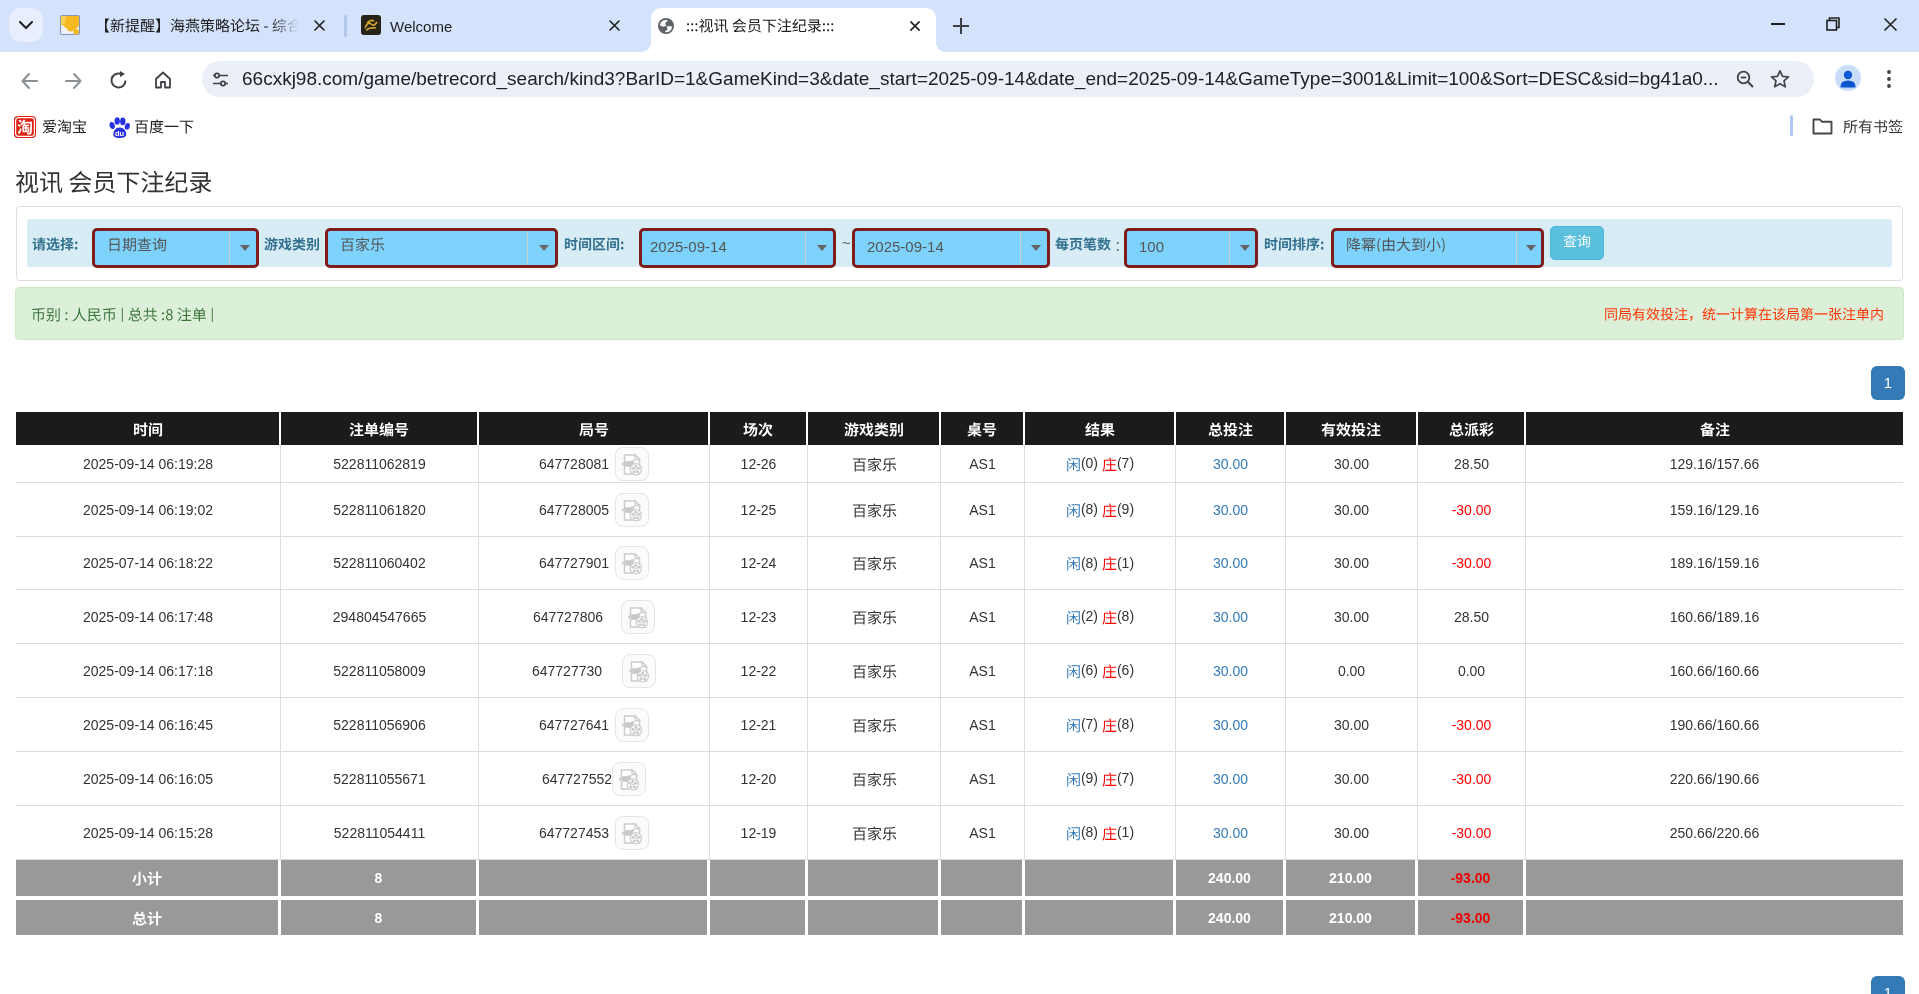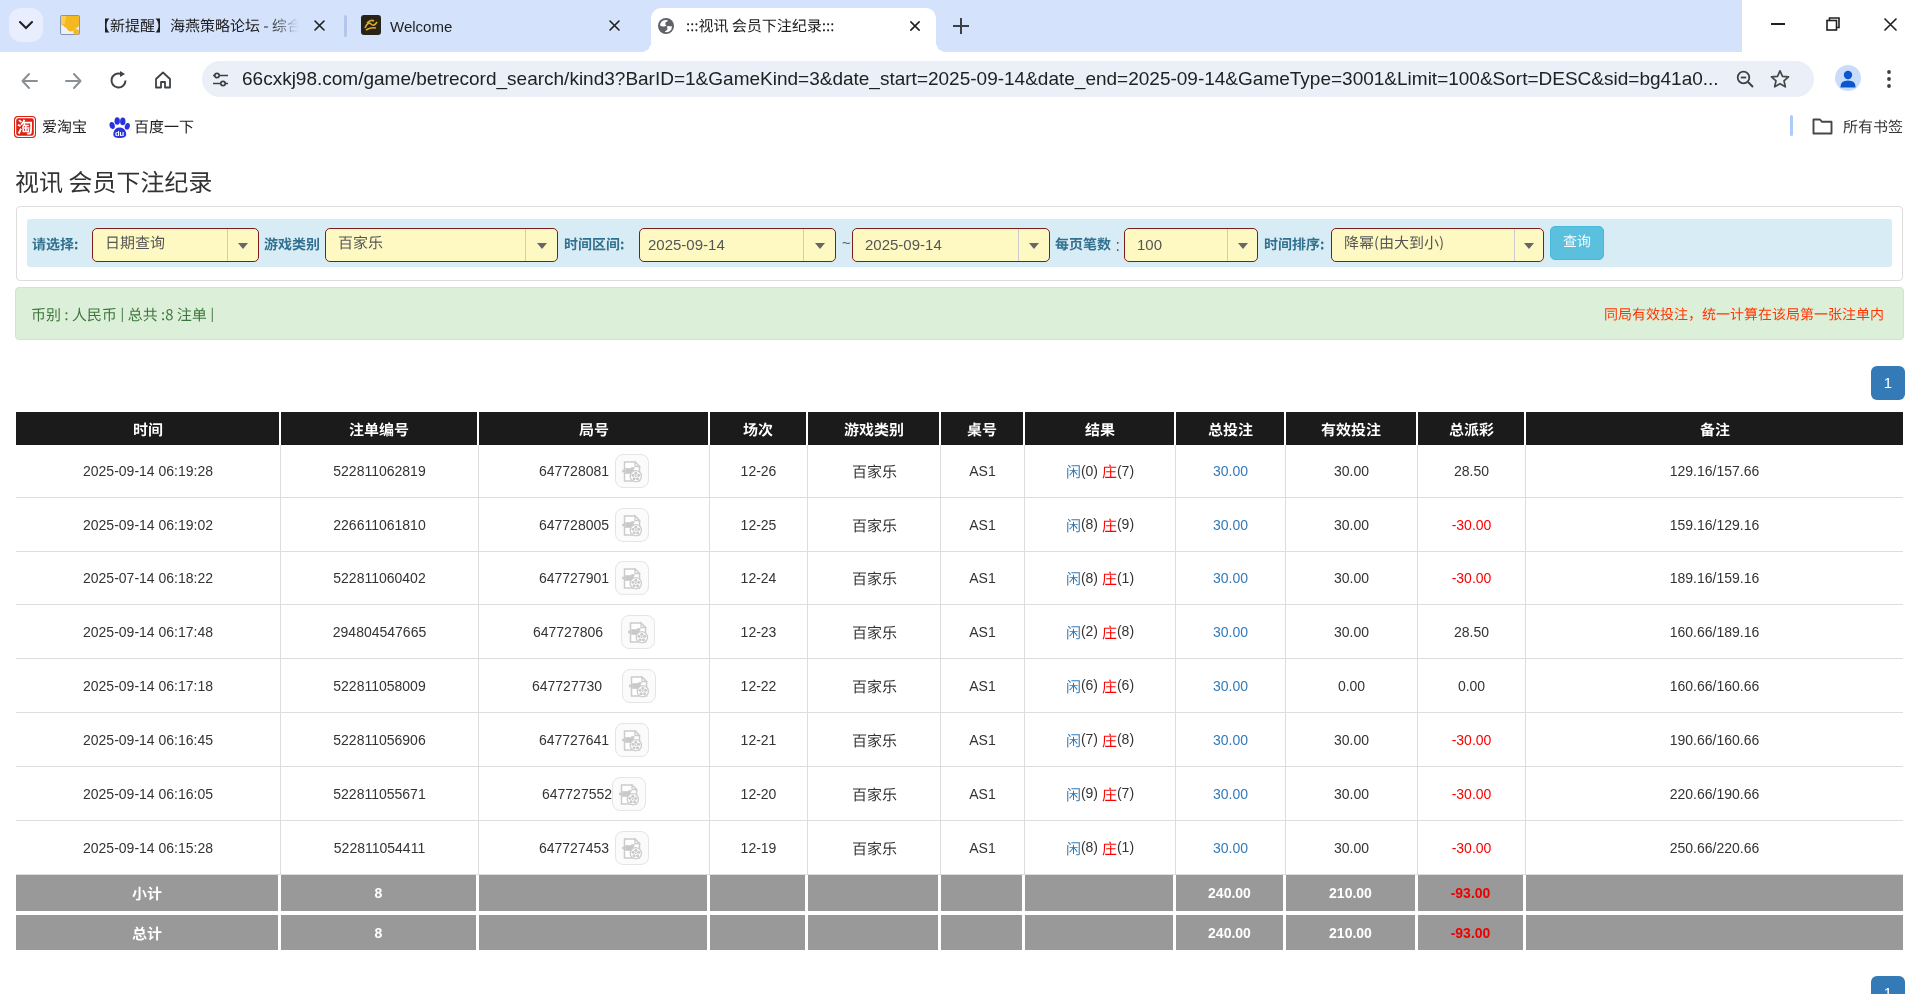--- a/index.html
+++ b/index.html
@@ -1,30 +1,30 @@
 <!DOCTYPE html>
 <html><head><meta charset="utf-8"><style>
 *{margin:0;padding:0;box-sizing:border-box}
 html,body{width:1919px;height:994px;overflow:hidden;background:#fff;
  font-family:"Liberation Sans",sans-serif;-webkit-font-smoothing:antialiased}
 .abs{position:absolute}
 svg{fill:currentColor;display:inline-block}
-.tabstrip{position:absolute;left:0;top:0;width:1742px;height:52px;background:#d4e2fc}
+.tabstrip{position:absolute;left:0;top:0;width:1919px;height:52px;background:#d4e2fc}
 .toolbar{position:absolute;left:0;top:52px;width:1919px;height:53px;background:#fff;border-radius:14px 14px 0 0}
 .bookbar{position:absolute;left:0;top:105px;width:1919px;height:42px;background:#fff}
 .tabbtn{position:absolute;border-radius:12px;background:#e8eefd}
 .activetab{position:absolute;left:651px;top:8px;width:285px;height:44px;background:#fff;border-radius:10px 10px 0 0}
 .omni{position:absolute;left:202px;top:61px;width:1612px;height:36px;border-radius:18px;background:#ebeff8}
 .urltxt{position:absolute;left:242px;top:61px;height:36px;line-height:36px;font-size:19px;color:#202124;letter-spacing:0px;white-space:nowrap}
 .pagebtn{position:absolute;width:34px;height:34px;background:#337ab7;border-radius:6px;color:#fff;
  font-size:15px;text-align:center;line-height:34px}
 .panel{position:absolute;left:16px;top:206px;width:1887px;height:75px;border:1px solid #ddd;border-radius:4px;background:#fff}
 .bluebar{position:absolute;left:27px;top:219px;width:1865px;height:48px;background:#d7ecf5;border-radius:3px}
 .grnbar{position:absolute;left:15px;top:287px;width:1889px;height:53px;background:#dcefd8;border:1px solid #d0e6c8;border-radius:4px}
-.sel{position:absolute;height:34px;background:#fef9c3;border:1px solid #7f1d1d;border-radius:5px}
+.sel{position:absolute;height:40px;background:#7dd3fc;border:3px solid #7f1d1d;border-radius:5px}
 .sel .divi{position:absolute;top:0;bottom:0;width:1px;background:#ccc}
 .sel .car{position:absolute;top:14px;width:0;height:0;border-left:5px solid transparent;border-right:5px solid transparent;border-top:6px solid #666}
 .seltxt{position:absolute;top:0;height:32px;line-height:32px;font-size:15px;color:#555;white-space:nowrap}
 .lbl{position:absolute;top:237px;color:#31708f;font-weight:bold}
 .qbtn{position:absolute;left:1550px;top:226px;width:54px;height:34px;background:#5bc0de;border:1px solid #46b8da;border-radius:5px;text-align:center;line-height:31px}
 table.m{position:absolute;left:16px;top:412px;width:1887px;border-collapse:separate;border-spacing:0;table-layout:fixed;font-size:14px;color:#333}
 table.m th{background:#1b1b1b;height:33px;border-right:2px solid #fff;font-weight:bold;padding:0;text-align:center;vertical-align:middle}
 table.m th:last-child{border-right:none}
 table.m td{text-align:center;vertical-align:middle;padding:0;border-right:1px solid #ddd;border-bottom:1px solid #ddd;background:#fff}
 table.m td svg,table.m th svg{vertical-align:middle}
@@ -370,21 +370,21 @@
         <th style="color:#fff"><svg style="fill:#fff" width="60.0" height="15" viewBox="0 0 4000 1000">
             <use href="#t50"></use>
           </svg></th>
         <th style="color:#fff"><svg style="fill:#fff" width="45.0" height="15" viewBox="0 0 3000 1000">
             <use href="#t52"></use>
           </svg></th>
         <th style="color:#fff"><svg style="fill:#fff" width="30.0" height="15" viewBox="0 0 2000 1000">
             <use href="#t54"></use>
           </svg></th>
       </tr>
-      <tr style="height:53px">
+      <tr style="height:38px">
         <td>2025-09-14 06:19:28</td>
         <td>522811062819</td>
         <td>
           <div class="rowflex" style="gap:6px">
             <span>647728081</span>
             <span class="ico34">
               <svg style="position:absolute;left:4px;top:5px" width="25" height="24" viewBox="0 0 25 24">
 <path d="M4.5 2 L15 2 L19.5 6.5 L19.5 21 L4.5 21 Z" fill="#fff" stroke="#ccc" stroke-width="1.5"></path>
 <path d="M15 2 L15 6.5 L19.5 6.5 Z" fill="#fff" stroke="#ccc" stroke-width="1.3"></path>
 <path d="M2.2 9.2 L5.6 10.9 L2.2 12.8 Z" fill="#c9c9c9"></path>
@@ -411,21 +411,21 @@
           </svg><span>(0)</span> <svg style="fill:#f00" width="15.0" height="15" viewBox="0 0 1000 1000">
             <use href="#t58"></use>
           </svg><span>(7)</span></td>
         <td class="blue">30.00</td>
         <td>30.00</td>
         <td>28.50</td>
         <td>129.16/157.66</td>
       </tr>
       <tr style="height:54px">
         <td>2025-09-14 06:19:02</td>
-        <td>226611061810</td>
+        <td>522811061820</td>
         <td>
           <div class="rowflex" style="gap:6px">
             <span>647728005</span>
             <span class="ico34">
               <svg style="position:absolute;left:4px;top:5px" width="25" height="24" viewBox="0 0 25 24">
 <path d="M4.5 2 L15 2 L19.5 6.5 L19.5 21 L4.5 21 Z" fill="#fff" stroke="#ccc" stroke-width="1.5"></path>
 <path d="M15 2 L15 6.5 L19.5 6.5 Z" fill="#fff" stroke="#ccc" stroke-width="1.3"></path>
 <path d="M2.2 9.2 L5.6 10.9 L2.2 12.8 Z" fill="#c9c9c9"></path>
 <rect x="5.2" y="8.2" width="8.6" height="5.6" fill="#c9c9c9"></rect>
 <rect x="11.2" y="7.2" width="3.4" height="1.6" fill="#c9c9c9"></rect>

